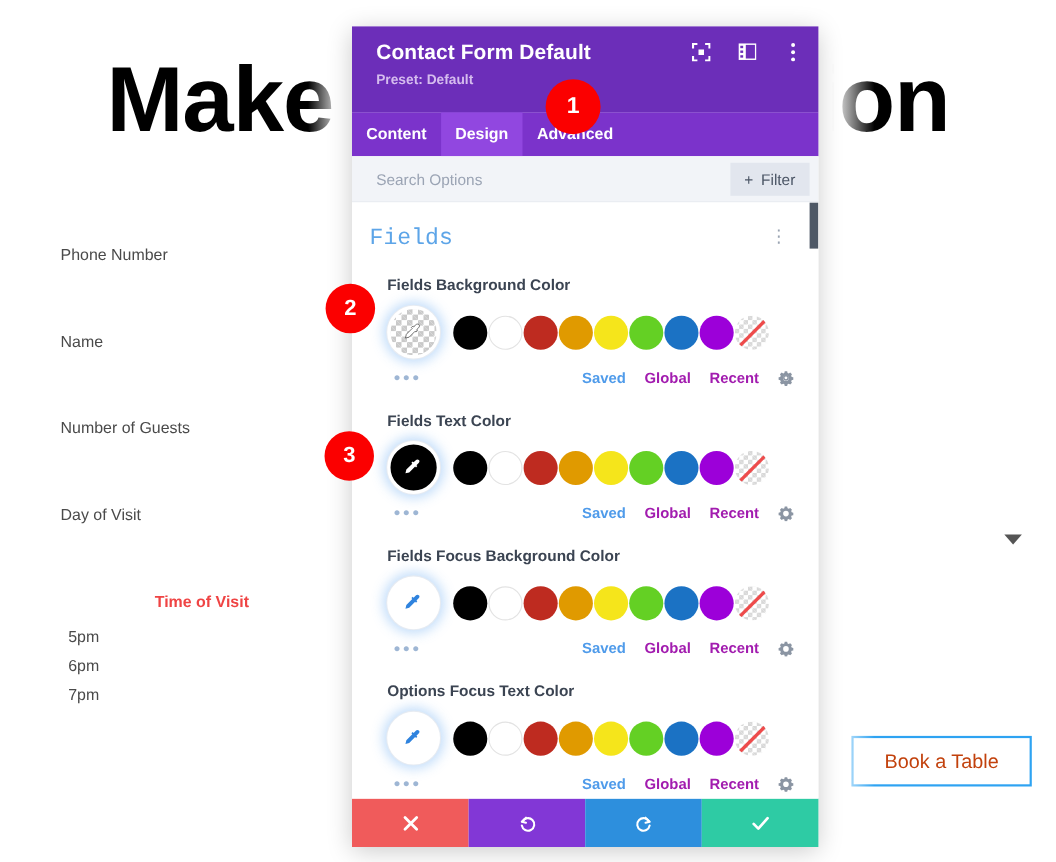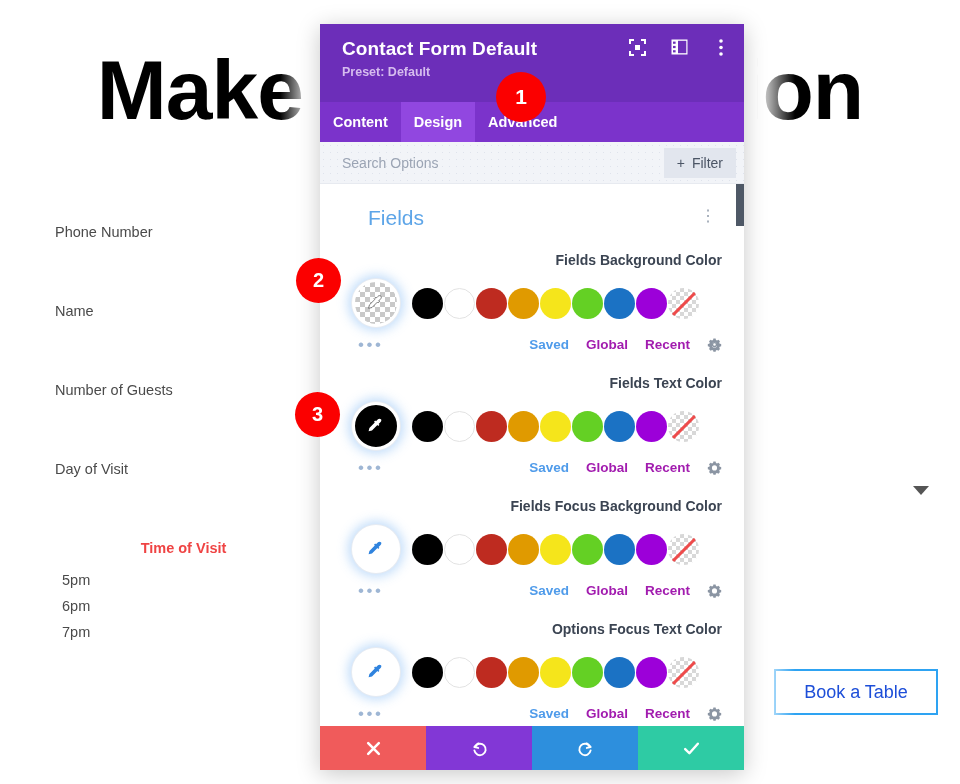--- a/index.html
+++ b/index.html
@@ -29,21 +29,21 @@
   .radio-opt { font-size: 14.5px; color: #4a4a4a; padding-left: 62px; margin-bottom: 10px; }
   .dd-arrow {
     position: absolute; left: 913px; top: 486px;
     width: 0; height: 0;
     border-left: 8px solid transparent;
     border-right: 8px solid transparent;
     border-top: 9px solid #555;
   }
   .book-btn {
     position: absolute; left: 774px; top: 669px; width: 164px; height: 46px;
-    border: 2px solid #2EA3F2; background: #fff; color: #1d4ed8;
+    border: 2px solid #2EA3F2; background: #fff; color: #c2410c;
     font-size: 18px; font-family: "Liberation Sans", sans-serif;
     display: flex; align-items: center; justify-content: center;
     cursor: pointer;
   }
   
   .veil-l { position: absolute; left: 280px; top: 0; width: 45px; height: 784px;
             background: linear-gradient(to right, rgba(255,255,255,0), #fff 70%); }
   .veil-r { position: absolute; left: 740px; top: 0; width: 55px; height: 784px;
             background: linear-gradient(to left, rgba(255,255,255,0), #fff 70%); }
 
@@ -88,26 +88,26 @@
     background: #E2E6EE; color: #4c5costa; color:#4b5565; border: 0;
     height: 30px; padding: 0 13px; font-size: 14px; cursor: pointer;
     display: flex; align-items: center; gap: 7px;
     font-family: "Liberation Sans", sans-serif;
   }
 
   .modal-body { flex: 1 1 auto; overflow: hidden; position: relative; background: #fff; }
   .scroll-track { position: absolute; right: 0; top: 0; width: 8px; height: 100%; background: transparent; }
   .scroll-thumb { position: absolute; right: 0; top: 0px; width: 8px; height: 42px; background: #4E5866; cursor: pointer; }
 
-  .section-head { display: flex; align-items: flex-start; justify-content: space-between; padding: 22px 22px 0 48px; }
+  .section-head { display: flex; align-items: flex-start; justify-content: space-between; padding: 22px 22px 0 16px; font-family: Liberation Mono, monospace; }
   .section-title { color: #5DA5E8; font-size: 21px; font-weight: 400; }
   .kebab { color: #9aa4b2; font-size: 16px; letter-spacing: 0; line-height: 1; cursor: pointer; padding: 2px 6px; }
 
   .field-group { padding: 0 22px 0 32px; margin-top: 22px; }
-  .field-label { font-size: 14px; color: #3b4452; font-weight: 700; margin-bottom: 11px; text-align: right; }
+  .field-label { font-size: 14px; color: #3b4452; font-weight: 700; margin-bottom: 11px; }
 
   .swatch-row { display: flex; align-items: center; gap: 0; position: relative; }
   .main-swatch {
     width: 48px; height: 48px; border-radius: 50%; flex: 0 0 auto;
     border: 3px solid #fff; position: relative; cursor: pointer;
     box-shadow: 0 0 0 1px #e6ebf2, 0 0 11px 4px rgba(120,180,245,.45);
     display: flex; align-items: center; justify-content: center;
     margin-right: 12px;
   }
   .checker {

